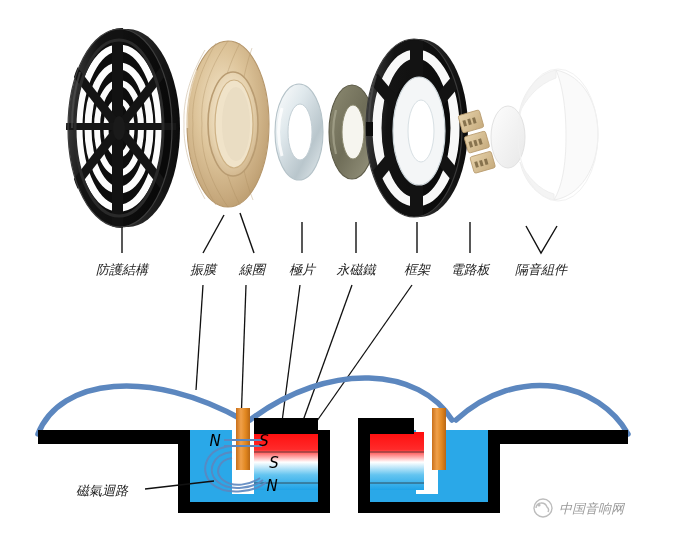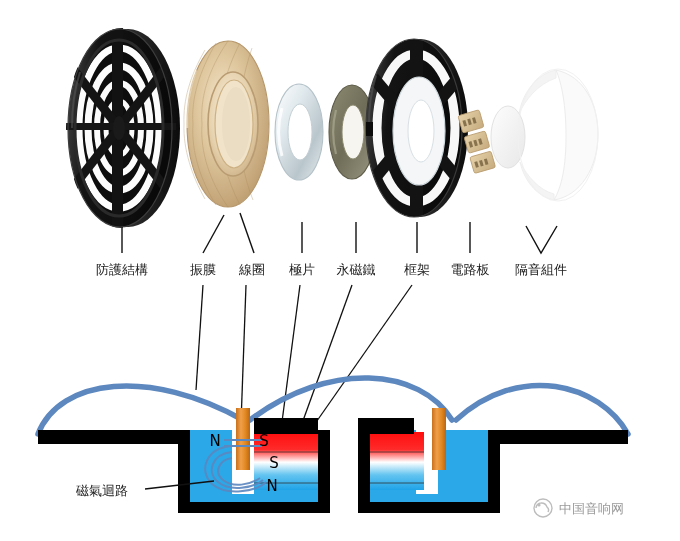--- a/index.html
+++ b/index.html
@@ -1,21 +1,21 @@
 <!DOCTYPE html>
 <html><head>
 <meta charset="utf-8">
 <style>
   html,body{margin:0;padding:0;background:#ffffff;}
   body{
     width:680px;height:541px;position:relative;overflow:hidden;
     font-family:"DejaVu Sans","Liberation Sans",sans-serif;
     background:#fff;
   }
-  #stage{position:absolute;inset:0;width:680px;height:382px;}
+  #stage{position:absolute;inset:0;width:680px;height:382px;font-style:italic;}
   svg{display:block;}
   .lbl{
     font-family:"DejaVu Sans","Liberation Sans",sans-serif;
     font-size:13px;fill:#1b1b1b;text-anchor:middle;
     dominant-baseline:alphabetic;
   }
   .ns{
     font-family:"DejaVu Sans","Liberation Sans",sans-serif;
     font-size:15px;fill:#000;font-weight:400;text-anchor:middle;
   }

